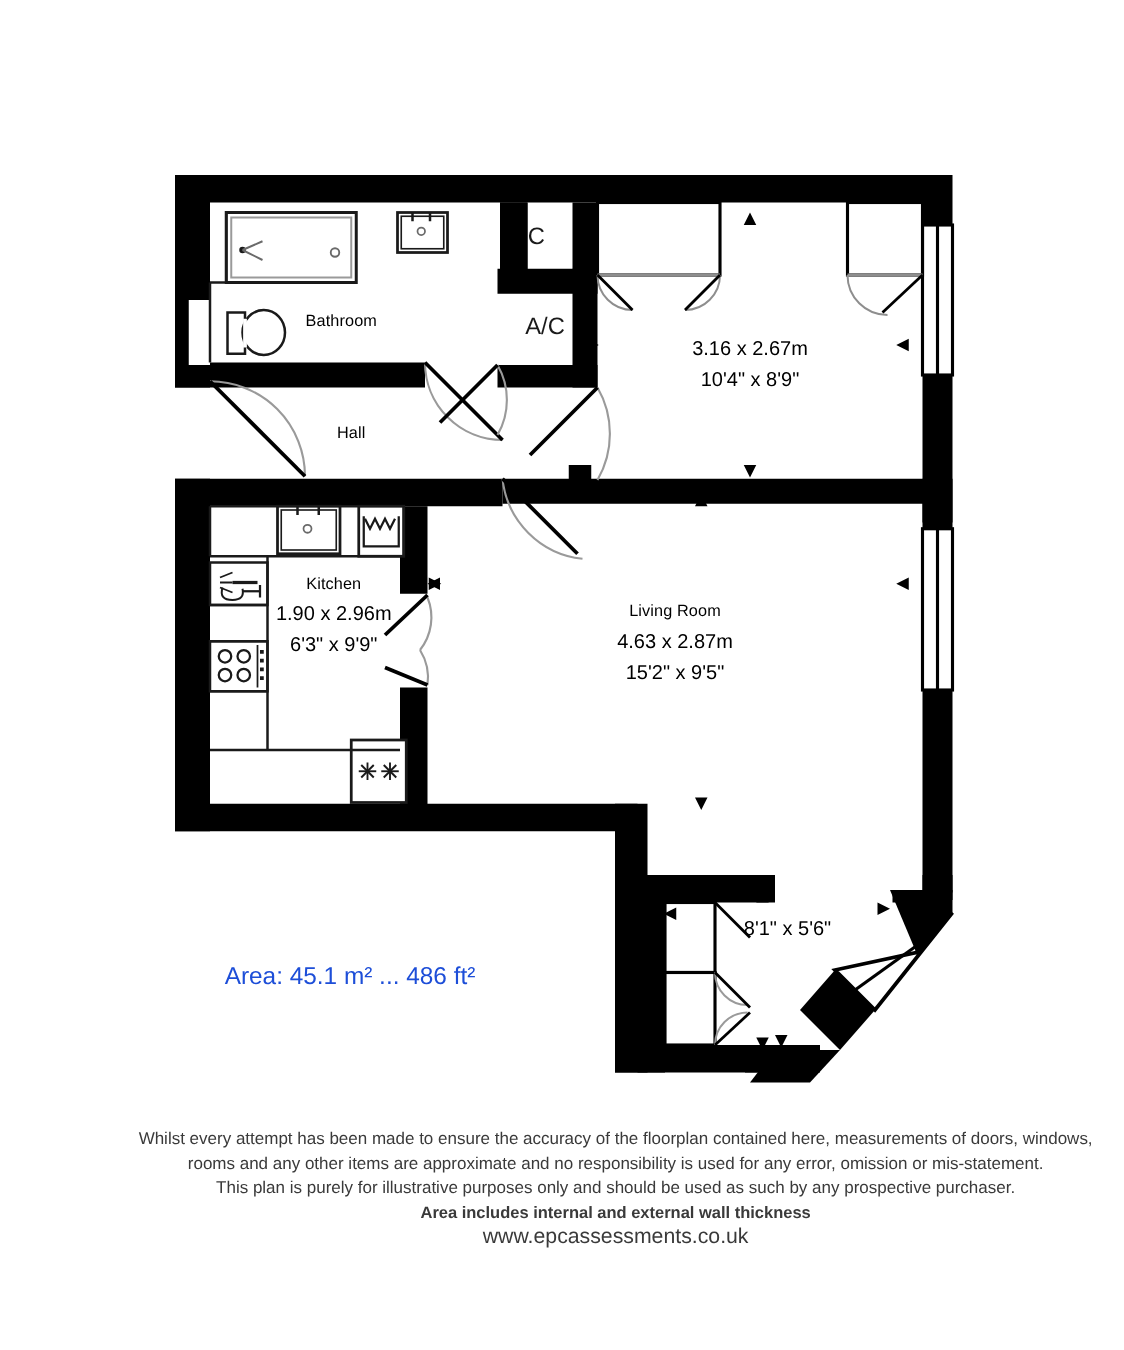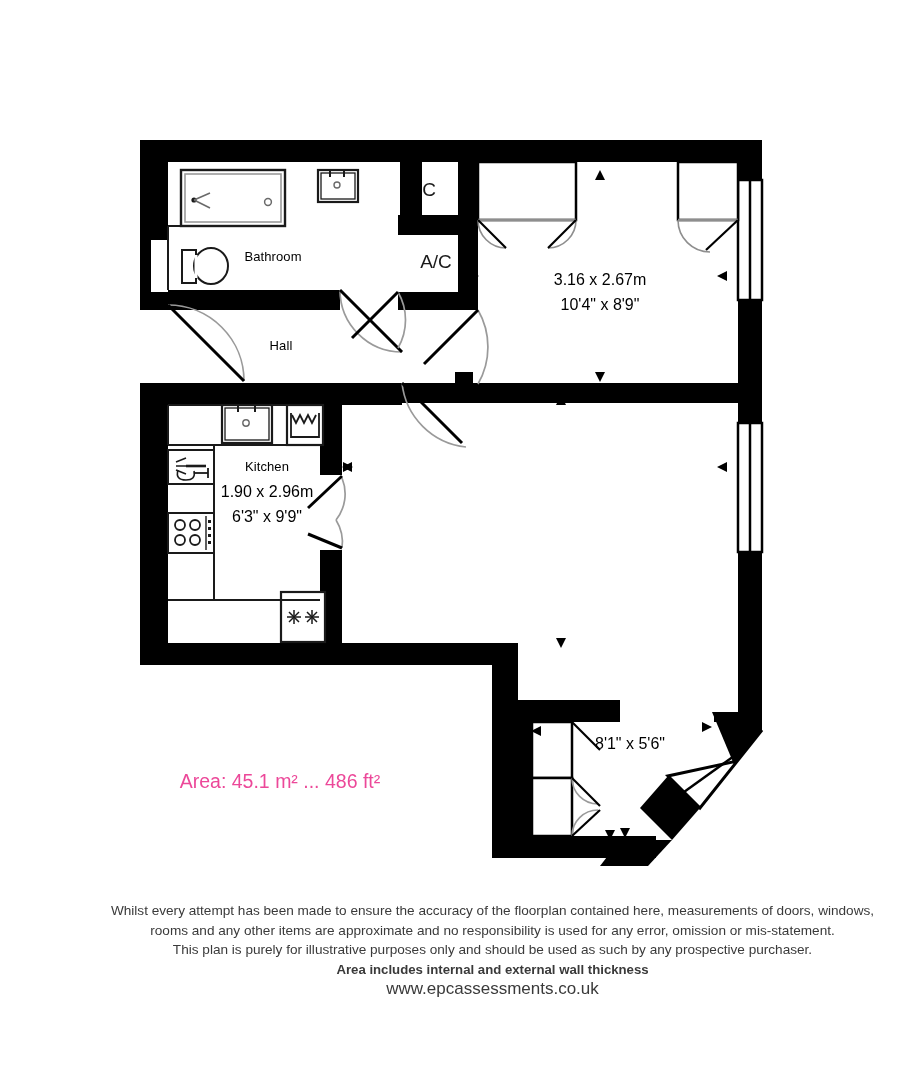--- a/index.html
+++ b/index.html
@@ -18,21 +18,21 @@
 
   
   .lbl{position:absolute;text-align:center;white-space:nowrap;color:#1a1a1a;}
   .room-name{font-size:13px;letter-spacing:.1px;}
   .room-dim{font-size:16px;letter-spacing:0;}
   .room-block{position:absolute;text-align:center;white-space:nowrap;line-height:25px;}
   .closet-lbl{font-size:19px;}
 
   #area-text{
     position:absolute;left:0;top:770px;width:560px;
-    text-align:center;font-size:19.5px;color:#ec4899;white-space:nowrap;
+    text-align:center;font-size:19.5px;color:#1d4ed8;white-space:nowrap;
   }
 
   
   #disclaimer{
     position:absolute;left:0;top:901px;width:899px;
     text-align:center;color:#3a3a3a;padding-left:43px;
   }
   #disclaimer div{font-size:13.6px;line-height:19.5px;white-space:nowrap;}
   #disclaimer .l4{font-size:13.2px;font-weight:bold;}
   #disclaimer .l5{font-size:17px;}
@@ -317,20 +317,25 @@
 
   <div class="room-block" style="left:186px;top:333px;width:190px;">
     <div class="room-name">Hall</div>
   </div>
 
   <div class="room-block" style="left:478px;top:267px;width:244px;">
     <div class="room-dim">3.16 x 2.67m</div>
     <div class="room-dim">10'4" x 8'9"</div>
   </div>
 
+  <div class="room-block" style="left:418px;top:476px;width:244px;">
+    <div class="room-name">Living Room</div>
+    <div class="room-dim">4.63 x 2.87m</div>
+    <div class="room-dim">15'2" x 9'5"</div>
+  </div>
 
   <div class="room-block" style="left:158px;top:454px;width:218px;">
     <div class="room-name">Kitchen</div>
     <div class="room-dim">1.90 x 2.96m</div>
     <div class="room-dim">6'3" x 9'9"</div>
   </div>
 
   <div class="room-block" style="left:518px;top:731px;width:224px;">
     <div class="room-dim">8'1" x 5'6"</div>
   </div>

